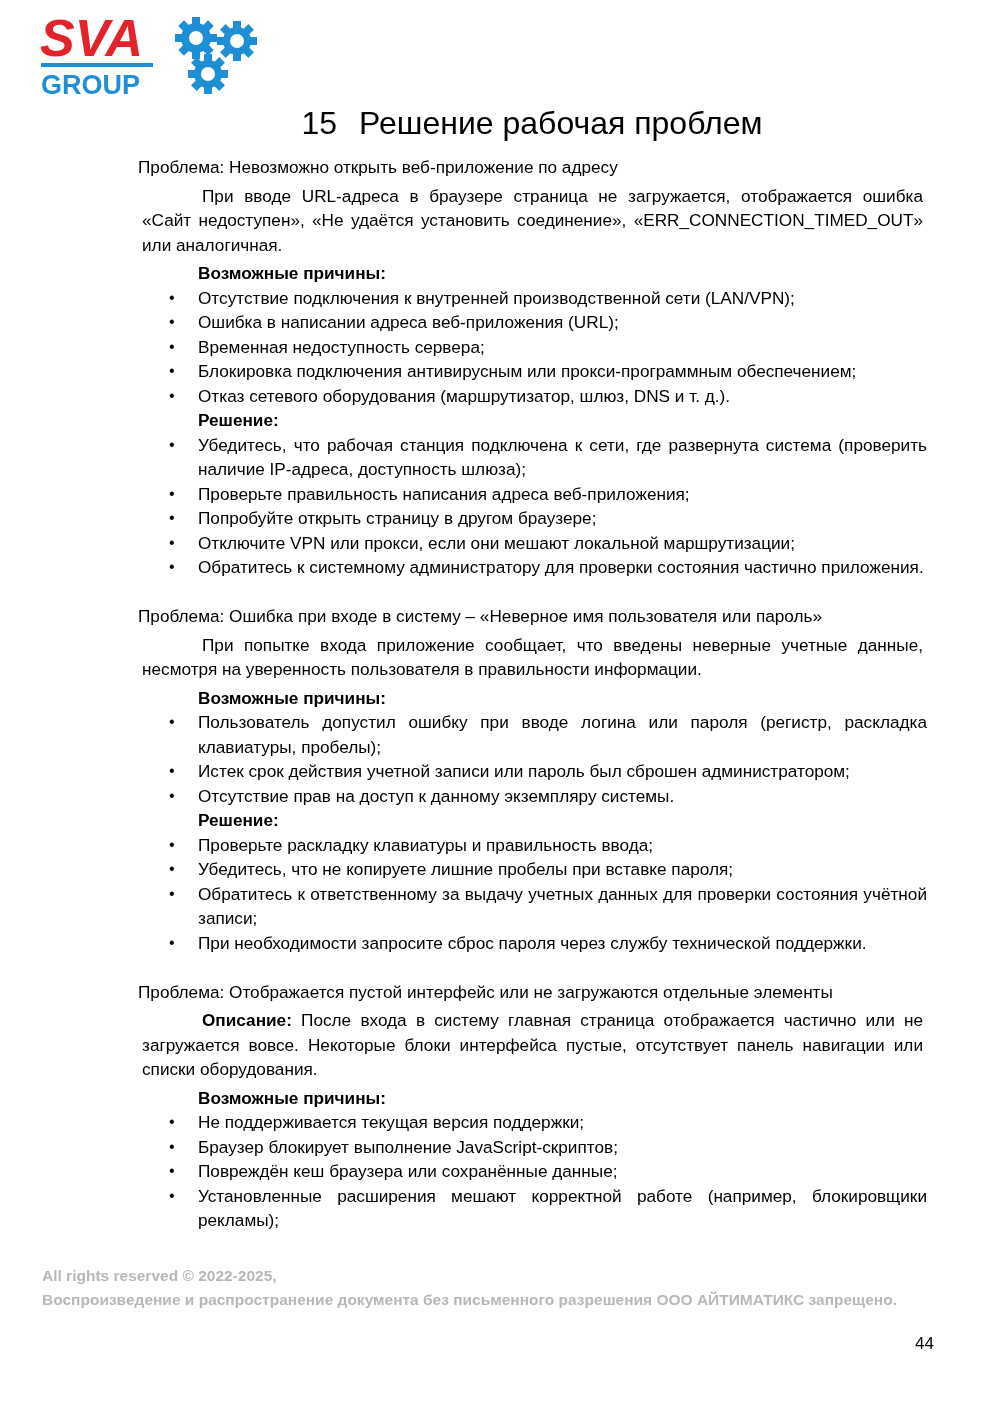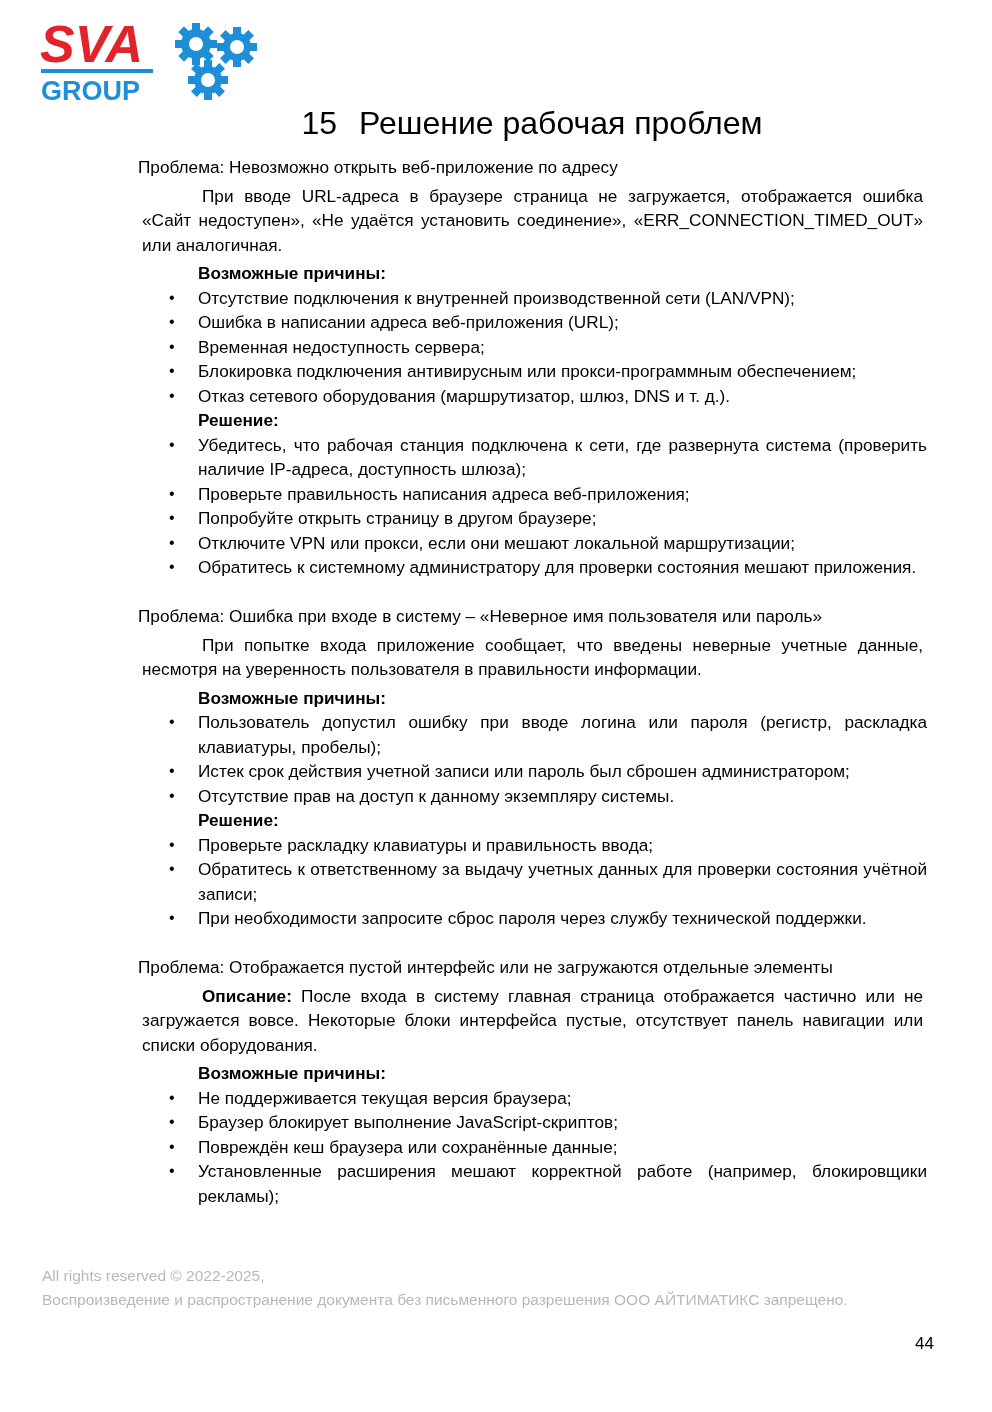--- a/index.html
+++ b/index.html
@@ -1,31 +1,31 @@
 <!DOCTYPE html>
 <html><head>
 <meta charset="utf-8">
 <style>
   html, body { margin: 0; padding: 0; background: #ffffff; }
   body { width: 992px; height: 1412px; position: relative; overflow: hidden;
          font-family: "Liberation Sans", sans-serif; color: #000; }
-  .logo { position: absolute; left: 40px; top: 14px; width: 220px; height: 90px; }
+  .logo { position: absolute; left: 40px; top: 8px; width: 220px; height: 90px; }
   .title { position: absolute; left: 0; right: 0; top: 100px; text-align: center;
            font-size: 32px; line-height: 46px; font-weight: normal; margin: 0; padding-left: 72px; }
   .title .num { margin-right: 22px; }
   .content { position: absolute; left: 138px; width: 789px; top: 155px;
              font-size: 17.2px; line-height: 24.5px; }
   .problem { font-weight: normal; margin: 0; text-align: justify; }
   .para { margin: 4px; text-align: justify; text-indent: 60px; }
   .sub { font-weight: bold; margin: 0; padding-left: 60px; }
   ul { margin: 0; padding: 0; list-style: none; }
   li { position: relative; padding-left: 60px; text-align: justify; }
   li::before { content: "•"; position: absolute; left: 31px; top: 0; font-size: 16px; }
   .gap { height: 24.5px; }
-  .footer { position: absolute; left: 42px; top: 1264px; font-size: 15.5px; line-height: 24px; color: #b8b8b8; }
+  .footer { position: absolute; left: 42px; top: 1264px; font-size: 15.5px; line-height: 24px; color: #b8b8b8; font-weight: bold; }
   .pagenum { position: absolute; right: 58px; top: 1334px; font-size: 17px; color: #000; }
 </style>
 </head>
 <body>
 
 <div class="logo">
   <svg width="220" height="90" viewBox="0 0 220 90">
     <text x="0" y="48" font-family="Liberation Sans, sans-serif" font-weight="bold" font-style="italic" font-size="52" fill="#e3232b">SVA</text>
     <rect x="1" y="55" width="112" height="4" fill="#1e8fd6"></rect>
     <text x="1" y="86" font-family="Liberation Sans, sans-serif" font-weight="bold" font-size="27" fill="#1e8fd6">GROUP</text>
@@ -86,51 +86,52 @@
       <li>Временная недоступность сервера;</li>
       <li>Блокировка подключения антивирусным или прокси-программным обеспечением;</li>
       <li>Отказ сетевого оборудования (маршрутизатор, шлюз, DNS и т. д.).</li>
     </ul>
     <p class="sub">Решение:</p>
     <ul>
       <li>Убедитесь, что рабочая станция подключена к сети, где развернута система (проверить наличие IP-адреса, доступность шлюза);</li>
       <li>Проверьте правильность написания адреса веб-приложения;</li>
       <li>Попробуйте открыть страницу в другом браузере;</li>
       <li>Отключите VPN или прокси, если они мешают локальной маршрутизации;</li>
-      <li>Обратитесь к системному администратору для проверки состояния мешают приложения.</li>
+      <li>Обратитесь к системному администратору для проверки состояния частично приложения.</li>
     </ul>
   </div>
 
   <div class="gap"></div>
 
   <div>
     <p class="problem">Проблема: Ошибка при входе в систему – «Неверное имя пользователя или пароль»</p>
     <p class="para">При попытке входа приложение сообщает, что введены неверные учетные данные, несмотря на уверенность пользователя в правильности информации.</p>
     <p class="sub">Возможные причины:</p>
     <ul>
       <li>Пользователь допустил ошибку при вводе логина или пароля (регистр, раскладка клавиатуры, пробелы);</li>
       <li>Истек срок действия учетной записи или пароль был сброшен администратором;</li>
       <li>Отсутствие прав на доступ к данному экземпляру системы.</li>
     </ul>
     <p class="sub">Решение:</p>
     <ul>
       <li>Проверьте раскладку клавиатуры и правильность ввода;</li>
+      <li>Убедитесь, что не копируете лишние пробелы при вставке пароля;</li>
       <li>Обратитесь к ответственному за выдачу учетных данных для проверки состояния учётной записи;</li>
       <li>При необходимости запросите сброс пароля через службу технической поддержки.</li>
     </ul>
   </div>
 
   <div class="gap"></div>
 
   <div>
     <p class="problem">Проблема: Отображается пустой интерфейс или не загружаются отдельные элементы</p>
     <p class="para"><b>Описание:</b><span> После входа в систему главная страница отображается частично или не загружается вовсе. Некоторые блоки интерфейса пустые, отсутствует панель навигации или списки оборудования.</span></p>
     <p class="sub">Возможные причины:</p>
     <ul>
-      <li>Не поддерживается текущая версия браузера;</li>
+      <li>Не поддерживается текущая версия поддержки;</li>
       <li>Браузер блокирует выполнение JavaScript-скриптов;</li>
       <li>Повреждён кеш браузера или сохранённые данные;</li>
       <li>Установленные расширения мешают корректной работе (например, блокировщики рекламы);</li>
     </ul>
   </div>
 </div>
 
 <div class="footer">
   <div>All rights reserved © 2022-2025,</div>
   <div>Воспроизведение и распространение документа без письменного разрешения ООО АЙТИМАТИКС запрещено.</div>

